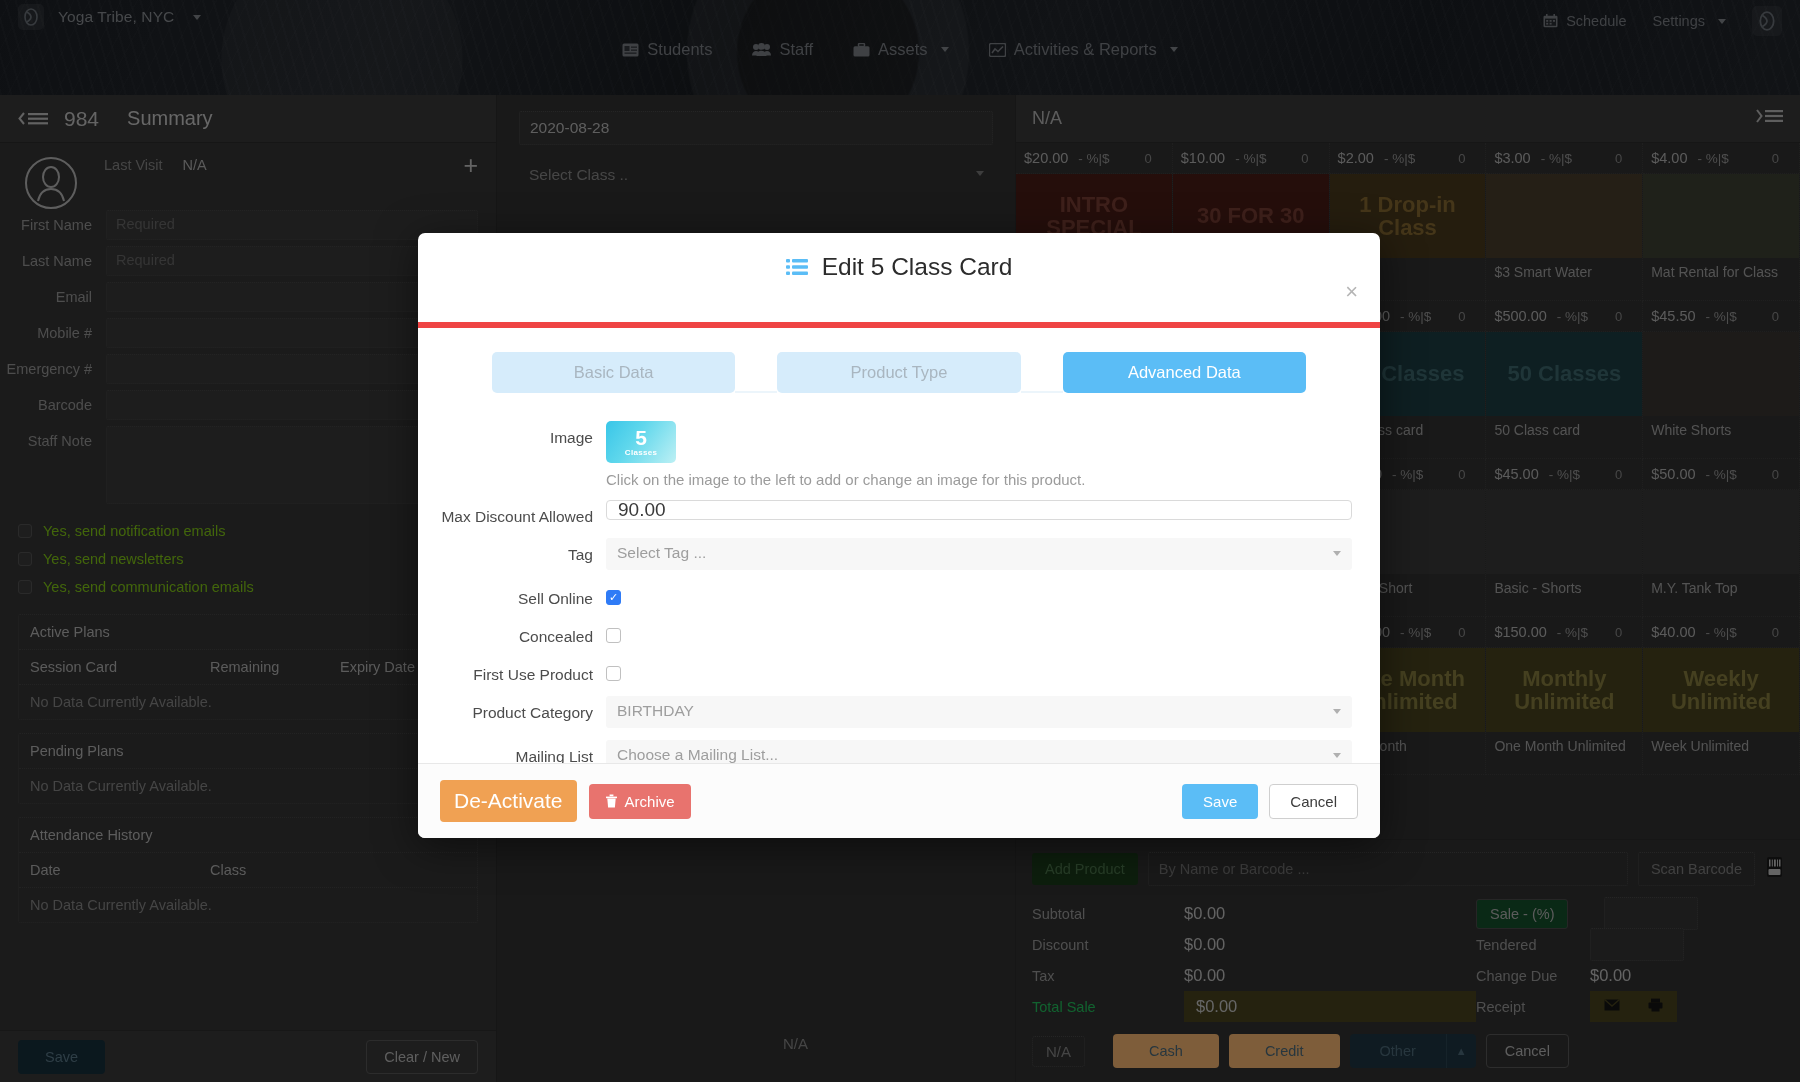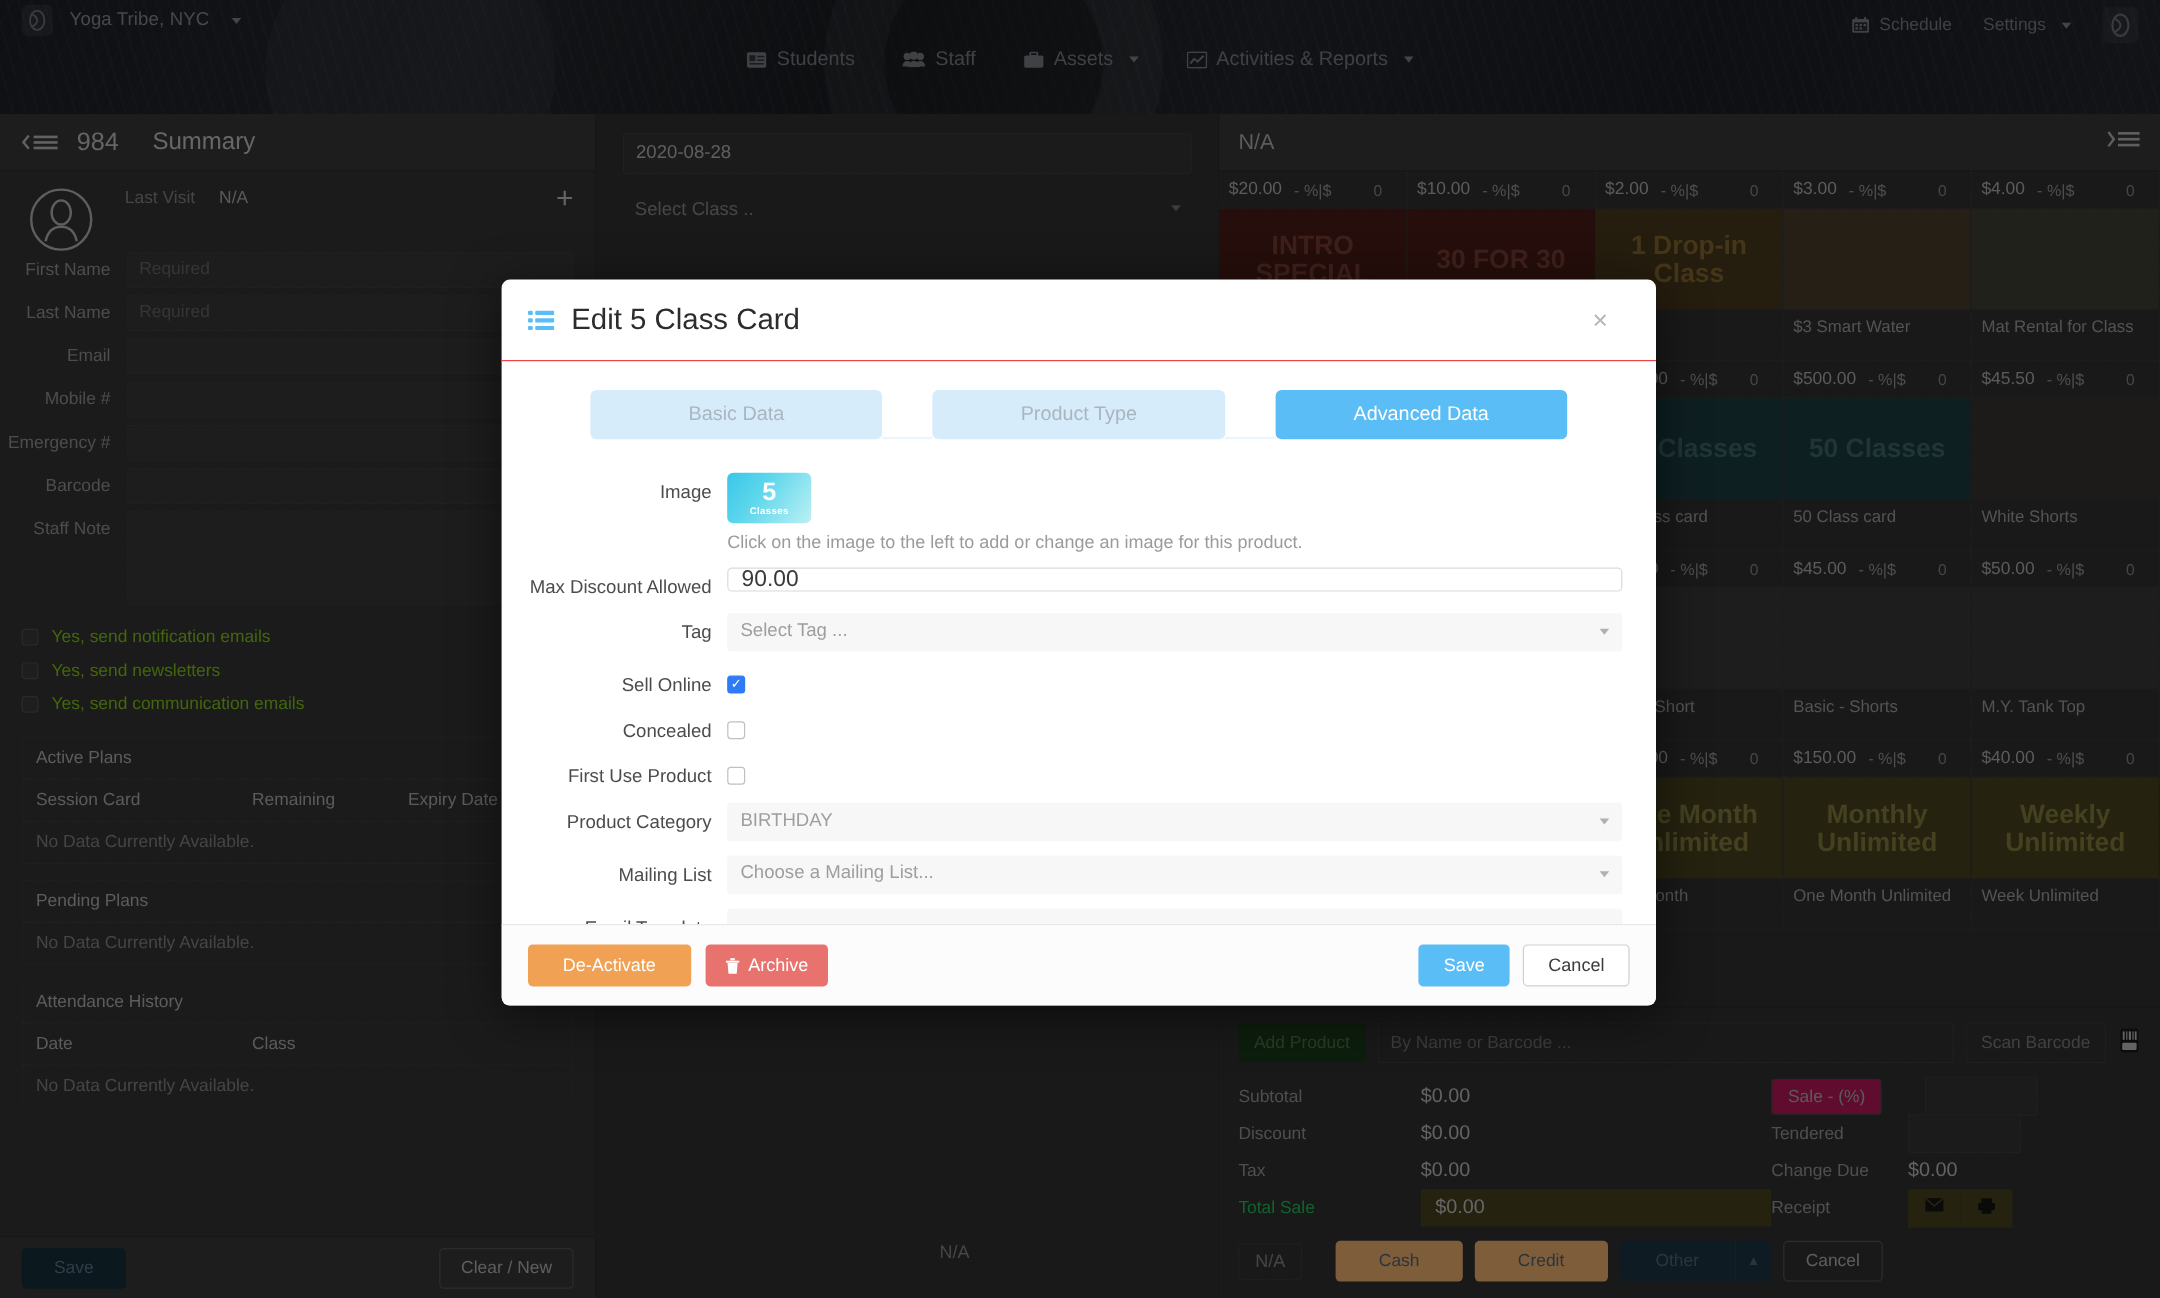--- a/index.html
+++ b/index.html
@@ -145,40 +145,40 @@
   .btn-addprod{ background:#1b3d1b; color:#4f7a4f; border:none; border-radius:3px; padding:8px 13px; font-size:14.5px;}
   .pos-search{ flex:1; border:1px dotted #4a4a4a; border-radius:2px; padding:8px 10px; color:#767676; font-size:14.5px;}
   .btn-scan{ border:1px dotted #4a4a4a; border-radius:2px; padding:8px 12px; color:#828282; font-size:14.5px;}
   .pos-grid { display:flex; margin-top:12px; gap:0; }
   .pos-left, .pos-right{ flex:1; }
   .pos-row { display:flex; align-items:center; height:31px; font-size:14.5px; }
   .pos-row .lab{ width:152px; color:#9d9d9d;}
   .pos-row .val{ color:#c6c6c6; font-size:16.5px;}
   .pos-row.total .val{ background:#4a441e; color:#cdcdcd; padding:6px 12px; width:292px;}
   .pos-row.total .lab{ color:#22c55e; }
-  .btn-sale{ border:1px solid #4d4d4d; border-radius:3px; padding:6px 13px; color:#b7b7b7; font-size:14.5px; background:#be185d;}
+  .btn-sale{ border:1px solid #4d4d4d; border-radius:3px; padding:6px 13px; color:#b7b7b7; font-size:14.5px; background:#14532d;}
   .pos-input{ width:94px; height:33px; border:1px dotted #4a4a4a; border-radius:2px; background:#363636;}
   .rcpt-btns{ display:flex; }
   .rcpt-btns div{ background:#4a441e; padding:7px 14px; color:#151515;}
   .pos-foot{ display:flex; align-items:center; gap:10px; margin-top:12px;}
   .btn-pay{ background:#fdba74; color:#4f6d7d; border:none; border-radius:4px; padding:9px 36px; font-size:14.5px;}
   .btn-other{ background:#1f3744; color:#4f6d7d; border:none; border-radius:4px 0 0 4px; padding:9px 30px; font-size:14.5px;}
   .btn-othercar{ background:#1f3744; color:#4f6d7d; border:none; border-left:1px solid #2c4654; border-radius:0 4px 4px 0; padding:9px 9px; font-size:11px;}
   .btn-cancel-pos{ background:transparent; border:1px solid #5a5a5a; color:#bcbcbc; border-radius:4px; padding:8px 18px; font-size:14.5px;}
 
   
   .dimmer { position:absolute; inset:0; background:rgba(0,0,0,.5); }
 
   
   .modal {
     position:absolute; left:418px; top:233px; width:962px;
     background:#fff; border-radius:7px; box-shadow:0 8px 40px rgba(0,0,0,.5);
     display:flex; flex-direction:column; max-height:605px; overflow:hidden;
   }
-  .modal-head{ display:flex; align-items:center; padding:20px 40px 19px 22px; border-bottom:1px solid #ef4444; }
+  .modal-head{ display:flex; align-items:center; padding:20px 22px 19px 22px; border-bottom:6px solid #ef4444;flex-direction:column; }
   .modal-title{ font-size:24.5px; color:#2c2c2c; display:flex; align-items:center; gap:14px; }
   .modal-x { margin-left:auto; color:#b5b5b5; font-size:22px; line-height:1; }
   .wizard{ display:flex; align-items:flex-end; padding:24px 74px 8px 74px; }
   .step{ flex:1; text-align:center; padding:11px 0; border-radius:5px; font-size:16.5px; }
   .step.idle{ background:#d6ecfb; color:#a9b6c0; }
   .step.active{ background:#5bbdf6; color:#fff; }
   .step-line{ width:42px; height:2px; background:#ecf5fb; }
 
   .modal-body{ flex:1; overflow:hidden; padding:14px 0 0 0; position:relative; }
   .mrow{ display:flex; align-items:flex-start; padding:6px 14px 6px 0; }
@@ -202,21 +202,21 @@
   }
   .inp-select .sc{ position:absolute; right:11px; top:13px; width:0;height:0;
     border-left:4px solid transparent;border-right:4px solid transparent;border-top:5px solid #b0b0b0;}
   .mchk{ width:15px;height:15px; border:1px solid #c0c0c0; border-radius:3px; background:#fff; margin-top:8px;}
   .mchk.on{ background:#2f7bf6; border-color:#2f7bf6; display:flex;align-items:center;justify-content:center;}
   .mchk.on:after{ content:"✓"; color:#fff; font-size:11px; line-height:1; }
   .modal-foot{
     display:flex; align-items:center; padding:16px 22px; border-top:1px solid #e8e8e8;
     background:#fcfcfc; position:relative;
   }
-  .btn-deact{ background:#f0a153; color:#fff; border:none; border-radius:4px; padding:9px 29px; font-size:15px;}
+  .btn-deact{ background:#f0a153; color:#fff; border:none; border-radius:4px; padding:9px 14px; font-size:21px;}
   .btn-arch{ background:#e8736e; color:#fff; border:none; border-radius:4px; padding:9px 16px; font-size:15px;
     margin-left:12px; display:flex; align-items:center; gap:7px;}
   .btn-msave{ margin-left:auto; background:#5bbdf6; color:#fff; border:none; border-radius:4px; padding:9px 21px; font-size:15px;}
   .btn-mcancel{ margin-left:11px; background:#fff; color:#3c3c3c; border:1px solid #cfcfcf; border-radius:4px; padding:8px 20px; font-size:15px;}
 
   .icon{display:inline-flex;align-items:center;justify-content:center;}
 </style>
 </head>
 <body>
 

